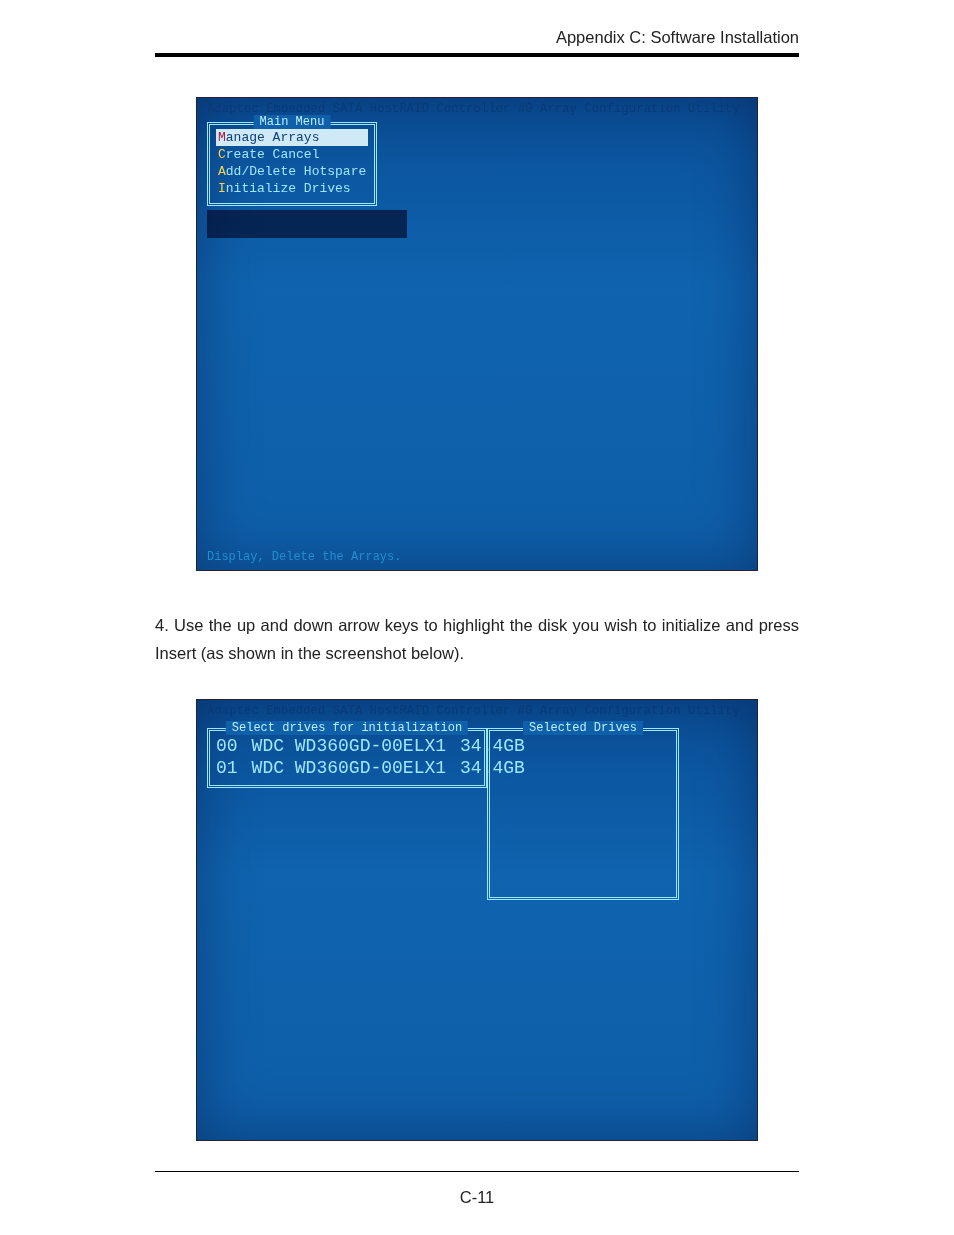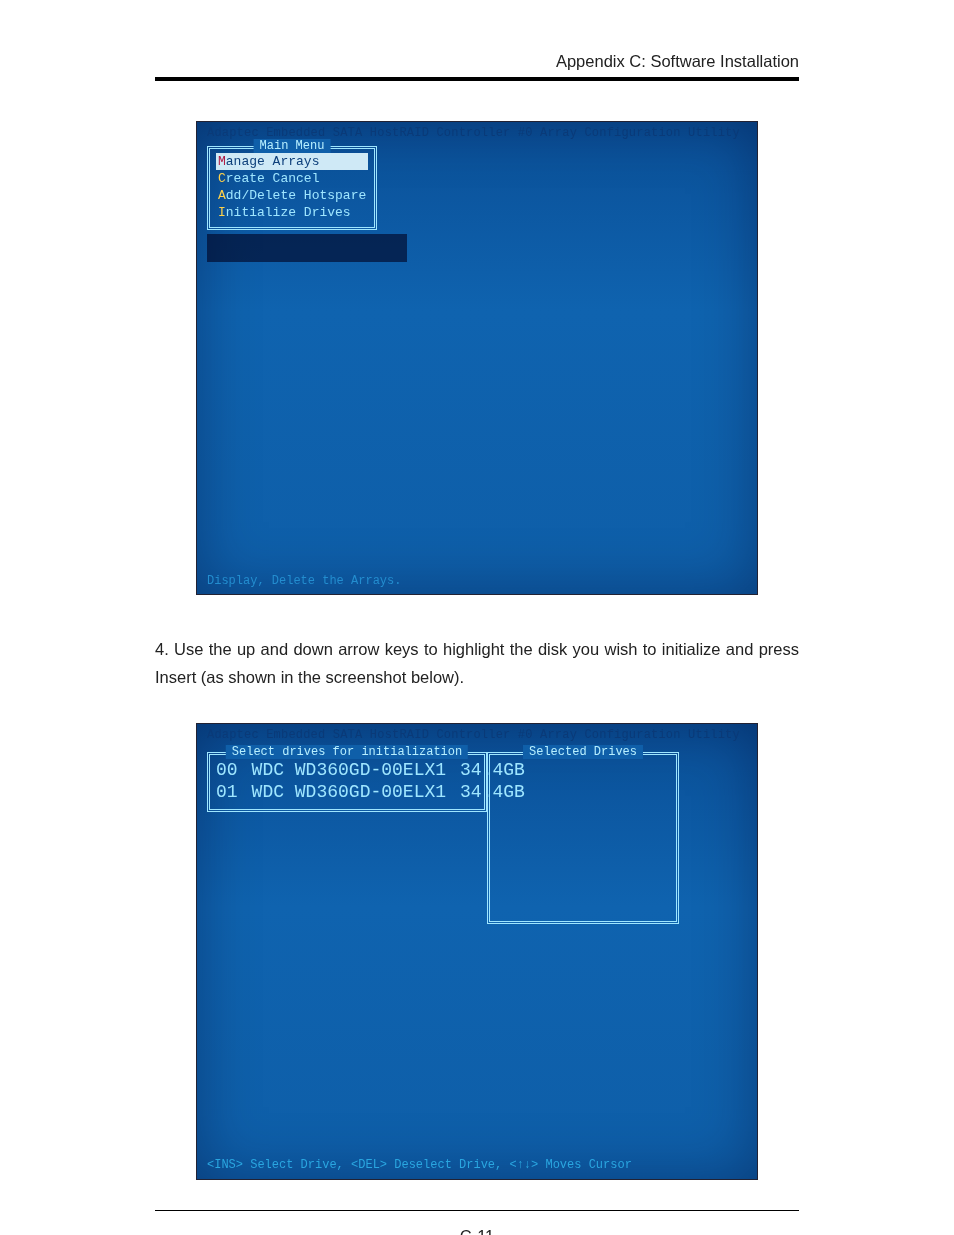--- a/index.html
+++ b/index.html
@@ -11,21 +11,20 @@
     width: 954px;
   }
   .page {
     padding: 28px 155px 40px 155px;
     box-sizing: border-box;
   }
   .running-head {
     text-align: right;
     font-size: 16.5px;
     margin-bottom: 6px;
-    margin-top: 24px;
   }
   .thick-rule {
     border-top: 4px solid #000;
     height: 0;
     margin-bottom: 40px;
   }
   .thin-rule {
     border-top: 1px solid #000;
     height: 0;
     margin: 30px 0 16px 0;
@@ -203,19 +202,18 @@
             <span class="col-model">WDC WD360GD-00ELX1</span>
             <span class="col-size">34.4GB</span>
           </div>
         </div>
         <div class="tui-box right-box">
           <span class="tui-title">Selected Drives</span>
         </div>
       </div>
     </div>
     <div class="hints">
-      <div>&lt;INS&gt; Select Drive, &lt;DEL&gt; Deselect Drive, &lt;↑↓&gt; Moves Cursor</div>
     </div>
   </div>
 
   <div class="thin-rule"></div>
   <div class="page-num">C-11</div>
 </div>
 
 </body></html>

